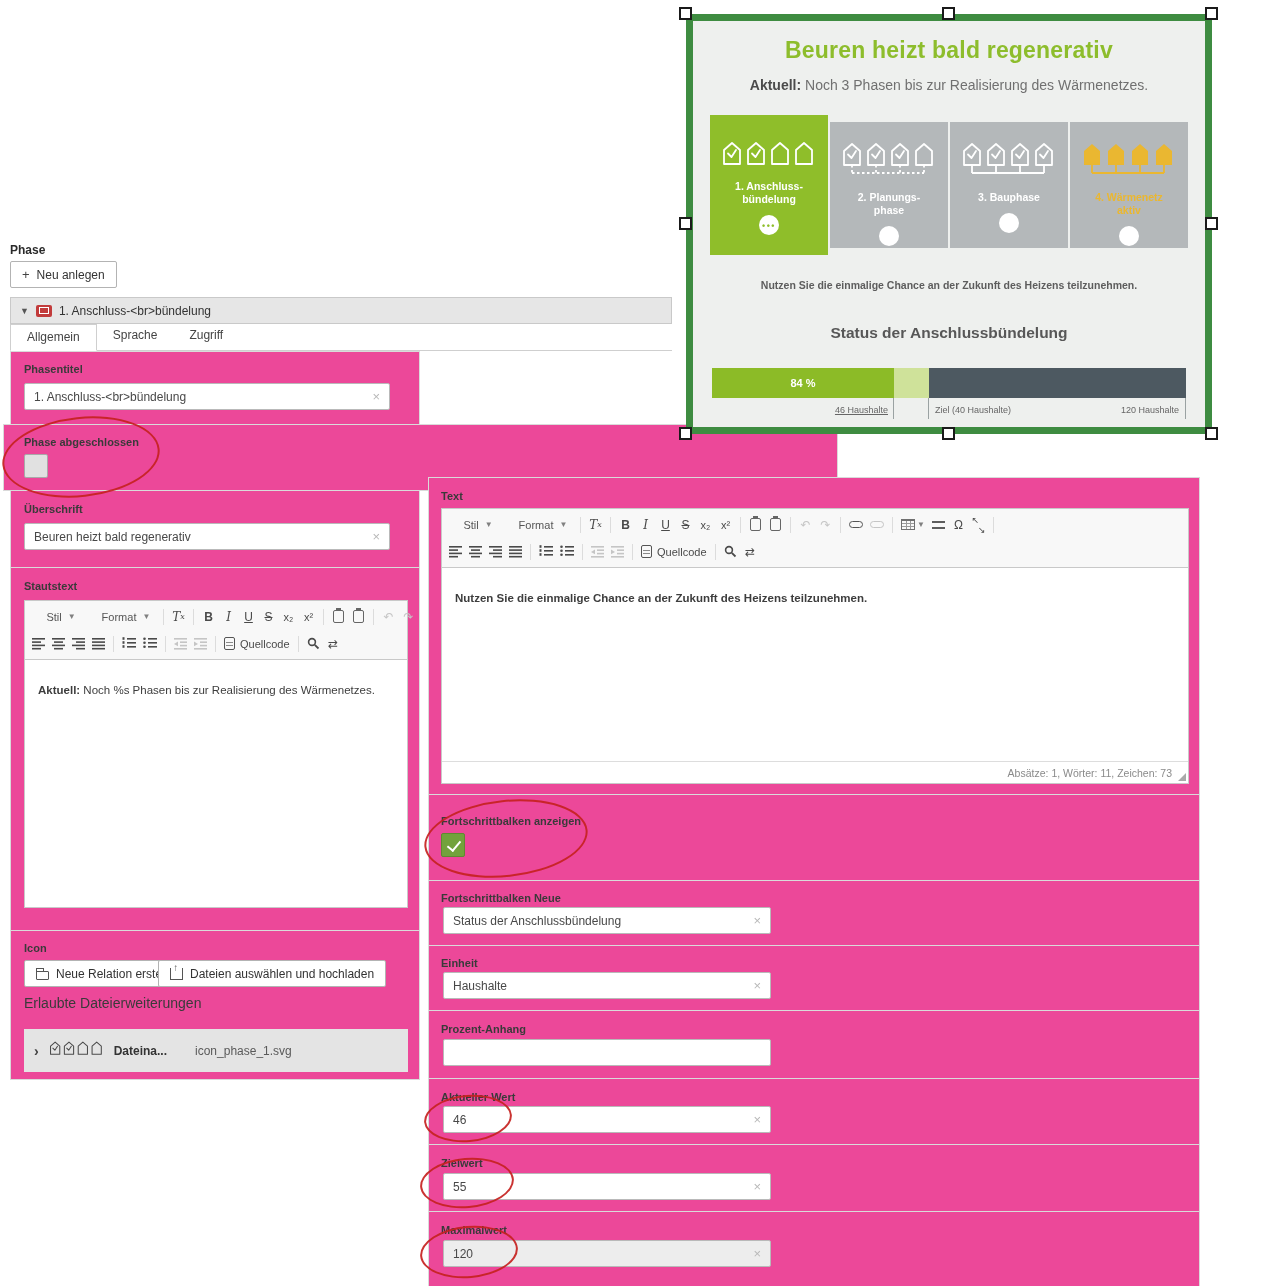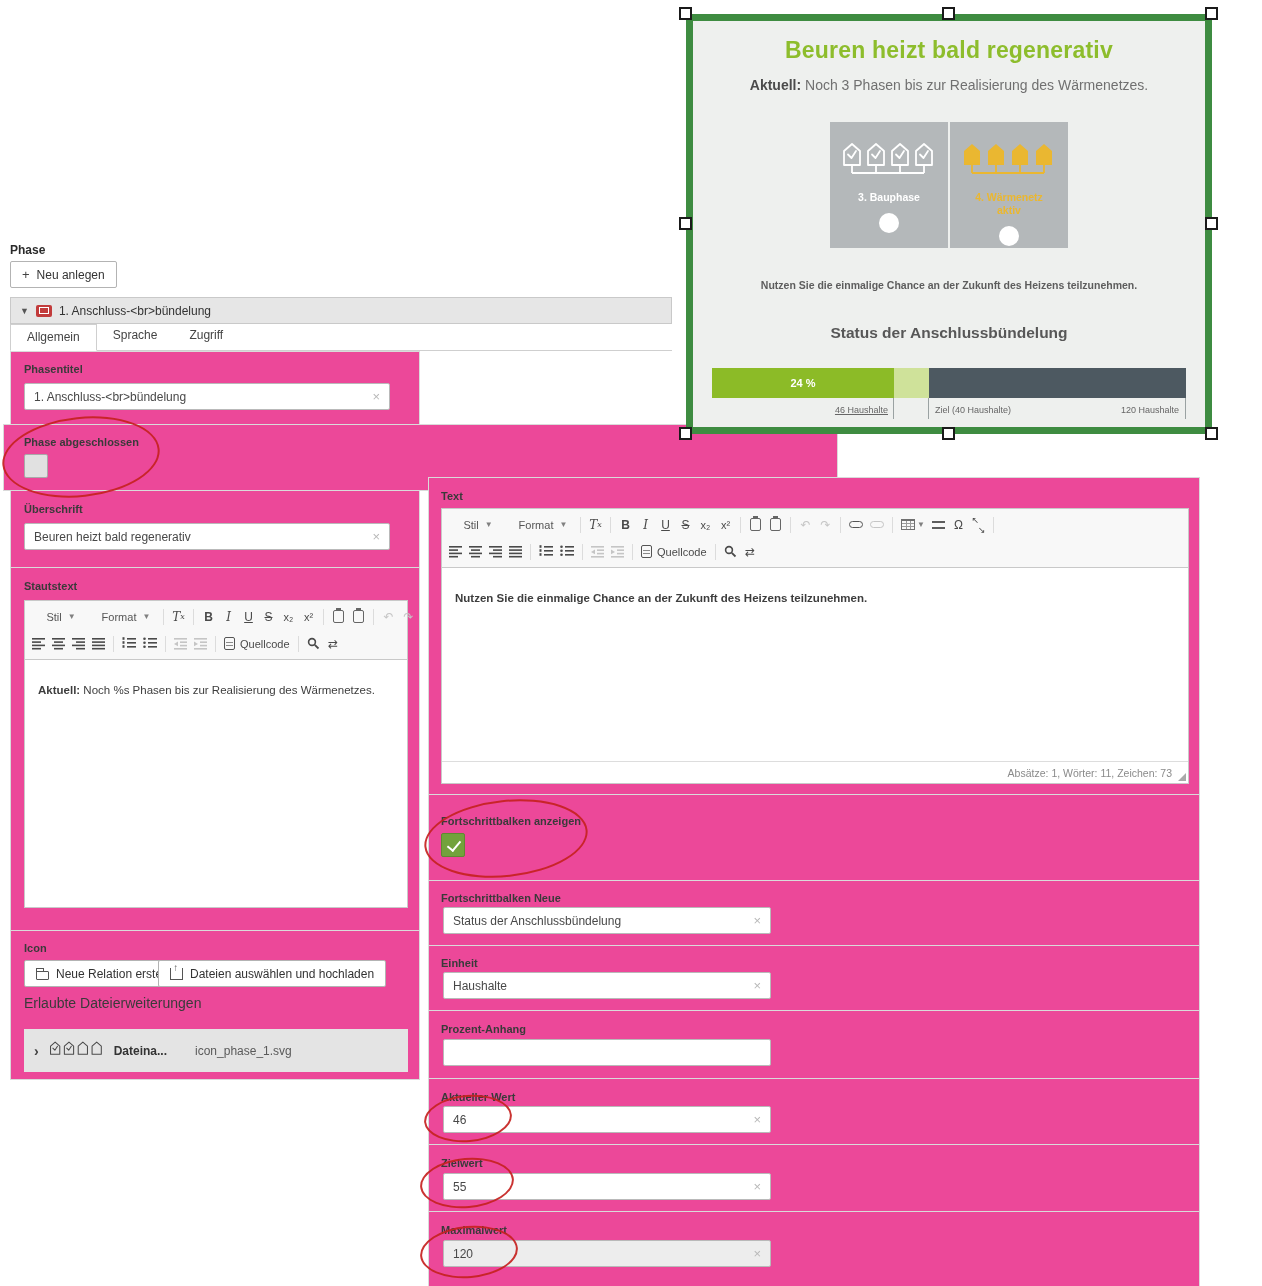--- a/index.html
+++ b/index.html
@@ -515,20 +515,52 @@
     <span class="clear">×</span>
   </div>
 </div>
 
 <div class="preview">
   <div class="pv-title">Beuren heizt bald regenerativ</div>
   <div class="pv-sub">
     <span class="b">Aktuell:</span><span> Noch 3 Phasen bis zur Realisierung des Wärmenetzes.</span>
   </div>
   <div class="tiles" id="tiles">
+      <div class="tile t-green">
+        <span><svg width="94" height="26" viewBox="0 0 94 26">
+            <path d="M2 9 L10 2 L18 9 V23 H2 Z" fill="none" stroke="#ffffff" stroke-width="1.8" stroke-linejoin="round"></path>
+            <path d="M6 12.5 L9.5 16 L14 9" fill="none" stroke="#ffffff" stroke-width="1.8" stroke-linecap="round" stroke-linejoin="round"></path>
+            <path d="M26 9 L34 2 L42 9 V23 H26 Z" fill="none" stroke="#ffffff" stroke-width="1.8" stroke-linejoin="round"></path>
+            <path d="M30 12.5 L33.5 16 L38 9" fill="none" stroke="#ffffff" stroke-width="1.8" stroke-linecap="round" stroke-linejoin="round"></path>
+            <path d="M50 9 L58 2 L66 9 V23 H50 Z" fill="none" stroke="#ffffff" stroke-width="1.8" stroke-linejoin="round"></path>
+            <path d="M74 9 L82 2 L90 9 V23 H74 Z" fill="none" stroke="#ffffff" stroke-width="1.8" stroke-linejoin="round"></path>
+          </svg></span>
+        <div class="lbl">
+          <div>1. Anschluss-</div>
+          <div>bündelung</div>
+        </div>
+        <div class="circ"><span class="dots">•••</span></div>
+      </div>
+      <div class="tile t-gray">
+        <span><svg width="94" height="36" viewBox="0 0 94 36">
+            <path d="M2 9 L10 2 L18 9 V23 H2 Z" fill="none" stroke="#ffffff" stroke-width="1.8" stroke-linejoin="round"></path>
+            <path d="M6 12.5 L9.5 16 L14 9" fill="none" stroke="#ffffff" stroke-width="1.8" stroke-linecap="round" stroke-linejoin="round"></path>
+            <path d="M26 9 L34 2 L42 9 V23 H26 Z" fill="none" stroke="#ffffff" stroke-width="1.8" stroke-linejoin="round"></path>
+            <path d="M30 12.5 L33.5 16 L38 9" fill="none" stroke="#ffffff" stroke-width="1.8" stroke-linecap="round" stroke-linejoin="round"></path>
+            <path d="M50 9 L58 2 L66 9 V23 H50 Z" fill="none" stroke="#ffffff" stroke-width="1.8" stroke-linejoin="round"></path>
+            <path d="M54 12.5 L57.5 16 L62 9" fill="none" stroke="#ffffff" stroke-width="1.8" stroke-linecap="round" stroke-linejoin="round"></path>
+            <path d="M74 9 L82 2 L90 9 V23 H74 Z" fill="none" stroke="#ffffff" stroke-width="1.8" stroke-linejoin="round"></path>
+            <path d="M10 23 V31 M34 23 V31 M58 23 V31 M82 23 V31 M10 31 H82" fill="none" stroke="#ffffff" stroke-width="1.8" stroke-dasharray="2.5 2.5"></path>
+          </svg></span>
+        <div class="lbl">
+          <div>2. Planungs-</div>
+          <div>phase</div>
+        </div>
+        <div class="circ"></div>
+      </div>
       <div class="tile t-gray">
         <span><svg width="94" height="36" viewBox="0 0 94 36">
             <path d="M2 9 L10 2 L18 9 V23 H2 Z" fill="none" stroke="#ffffff" stroke-width="1.8" stroke-linejoin="round"></path>
             <path d="M6 12.5 L9.5 16 L14 9" fill="none" stroke="#ffffff" stroke-width="1.8" stroke-linecap="round" stroke-linejoin="round"></path>
             <path d="M26 9 L34 2 L42 9 V23 H26 Z" fill="none" stroke="#ffffff" stroke-width="1.8" stroke-linejoin="round"></path>
             <path d="M30 12.5 L33.5 16 L38 9" fill="none" stroke="#ffffff" stroke-width="1.8" stroke-linecap="round" stroke-linejoin="round"></path>
             <path d="M50 9 L58 2 L66 9 V23 H50 Z" fill="none" stroke="#ffffff" stroke-width="1.8" stroke-linejoin="round"></path>
             <path d="M54 12.5 L57.5 16 L62 9" fill="none" stroke="#ffffff" stroke-width="1.8" stroke-linecap="round" stroke-linejoin="round"></path>
             <path d="M74 9 L82 2 L90 9 V23 H74 Z" fill="none" stroke="#ffffff" stroke-width="1.8" stroke-linejoin="round"></path>
             <path d="M78 12.5 L81.5 16 L86 9" fill="none" stroke="#ffffff" stroke-width="1.8" stroke-linecap="round" stroke-linejoin="round"></path>
@@ -550,21 +582,21 @@
         <div class="lbl yellow">
           <div>4. Wärmenetz</div>
           <div>aktiv</div>
         </div>
         <div class="circ"></div>
       </div>
     </div>
   <div class="pv-note">Nutzen Sie die einmalige Chance an der Zukunft des Heizens teilzunehmen.</div>
   <div class="pv-ptitle">Status der Anschlussbündelung</div>
   <div class="pv-bar">
-    <div class="seg-green" id="seg-green" style="width: 182px;">24 %</div>
+    <div class="seg-green" id="seg-green" style="width: 182px;">84 %</div>
     <div class="seg-light" id="seg-light" style="width: 35px;"></div>
     <div class="seg-dark"></div>
   </div>
   <div class="pv-barlabels" id="barlabels">
       <span class="tickline" style="left: 181px;"></span>
       <span class="tickline" style="left: 216px;"></span>
       <span class="tickline" style="left: 473px;"></span>
       <span class="ticklbl" style="right: 298px; text-decoration: underline;">46 Haushalte</span>
       <span class="ticklbl" style="left: 223px;">Ziel (40 Haushalte)</span>
       <span class="ticklbl" style="right: 7px;">120 Haushalte</span>

